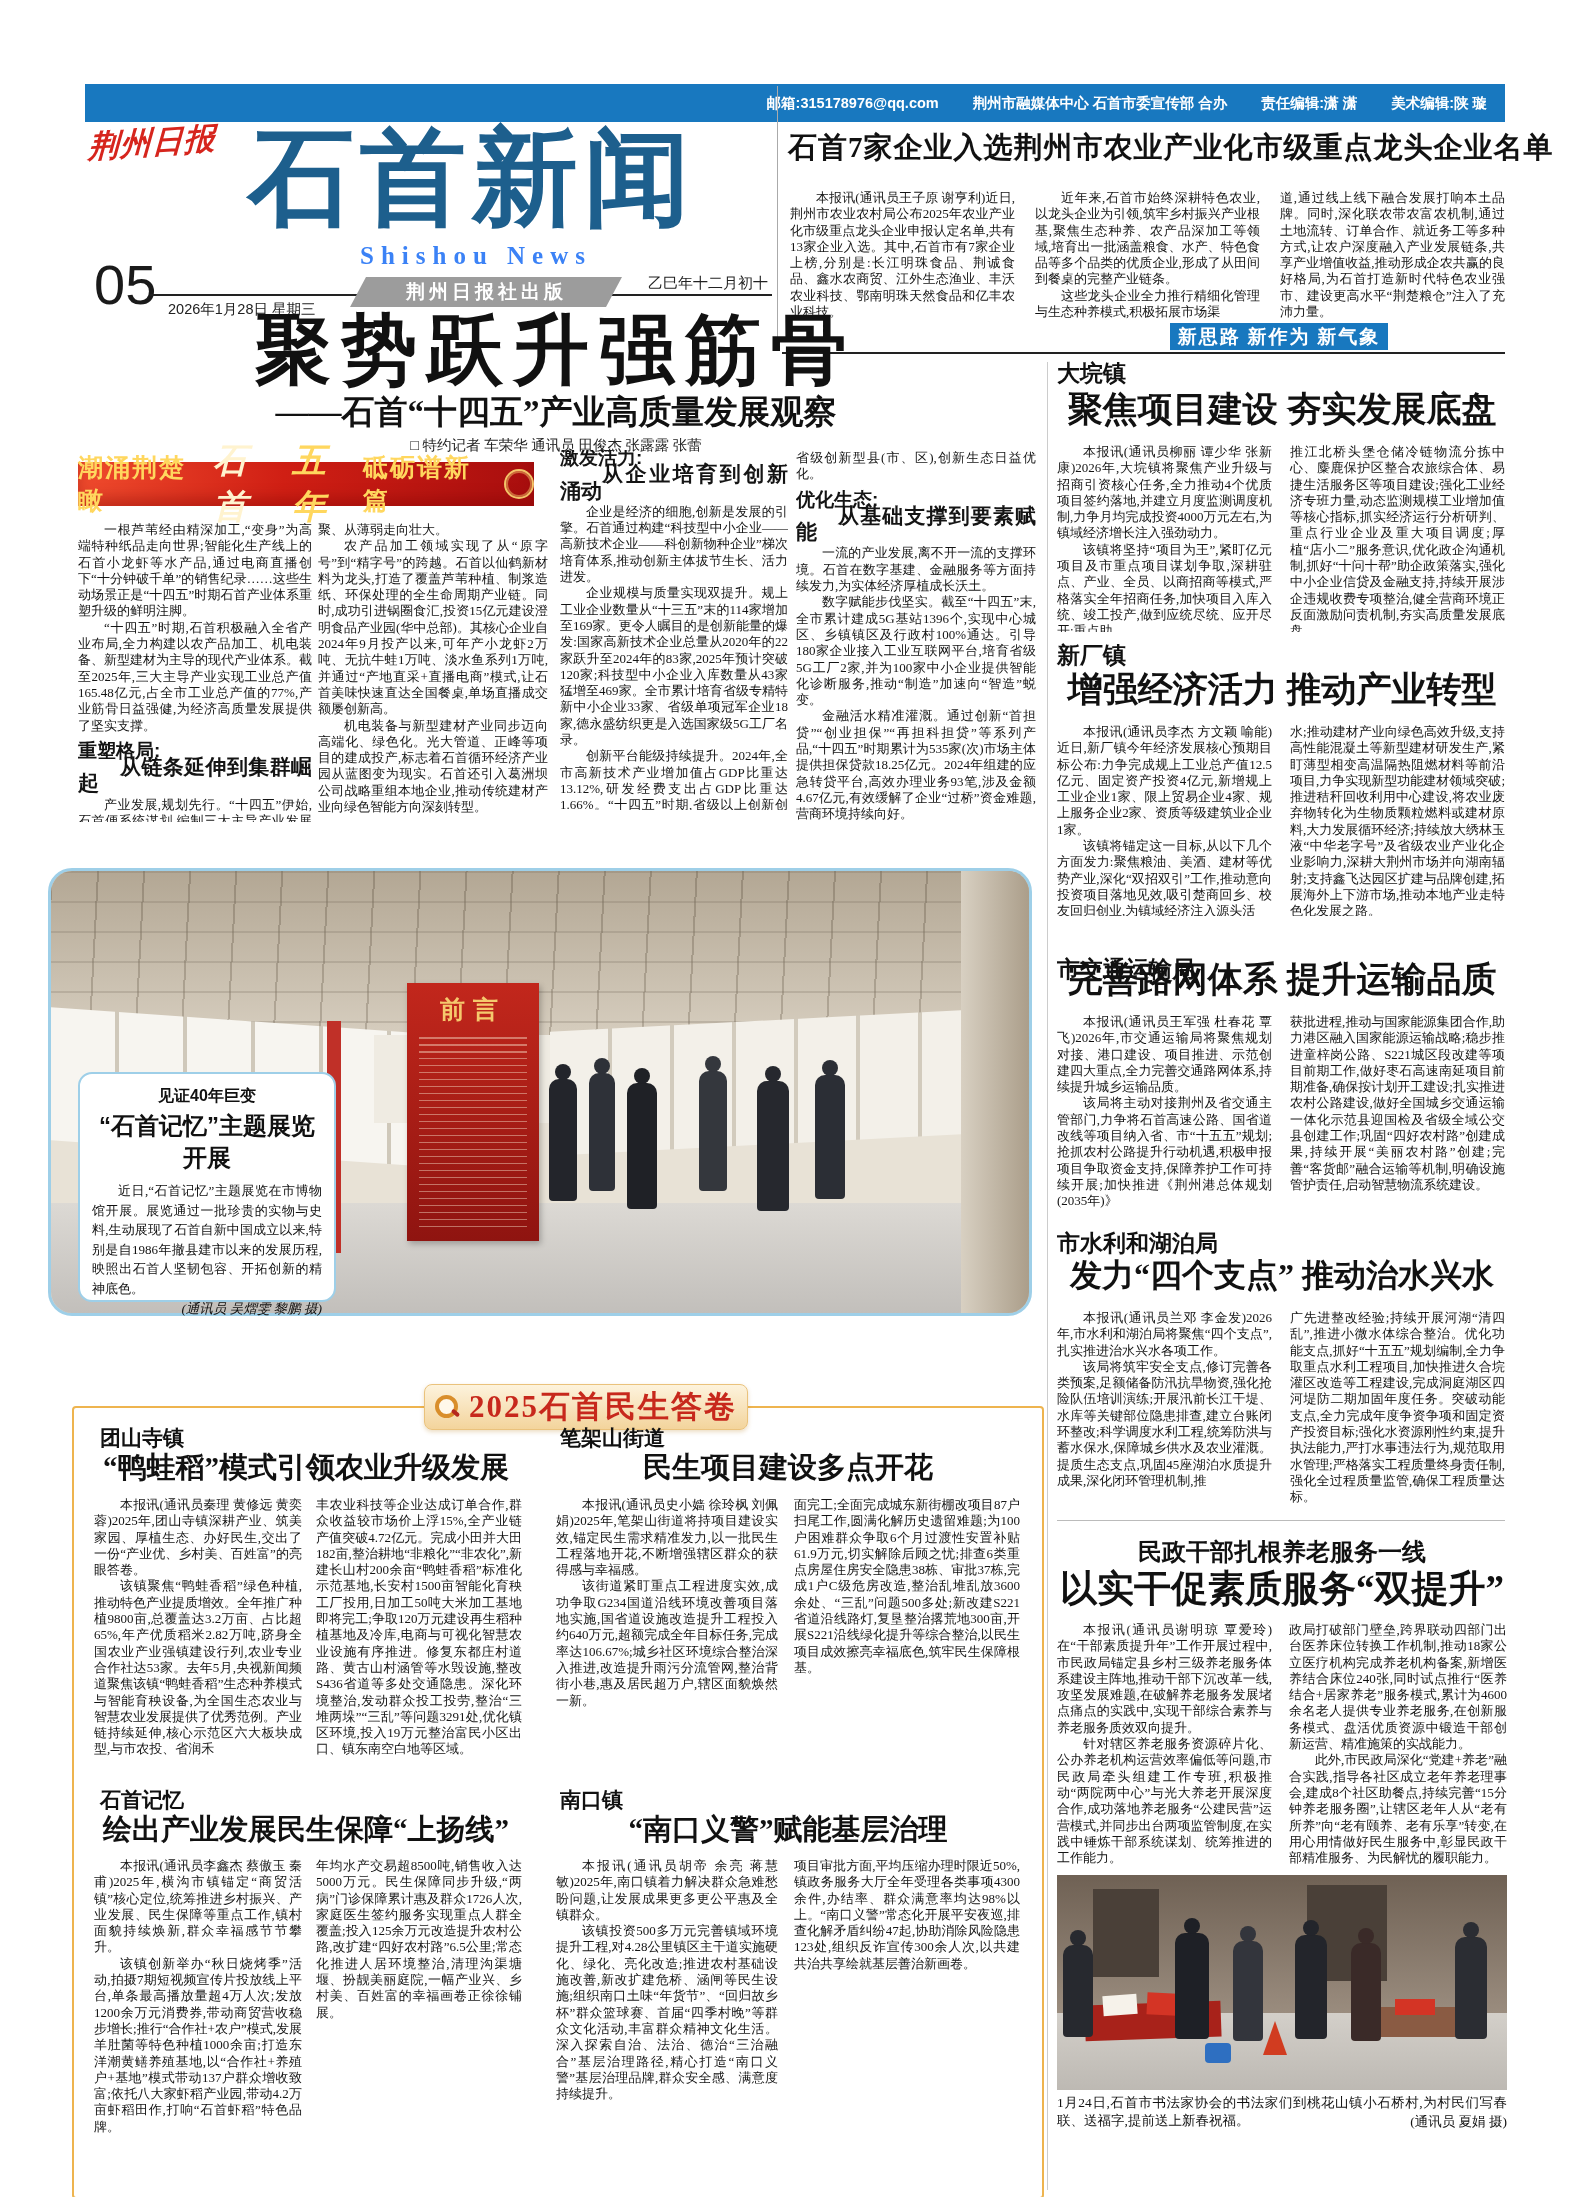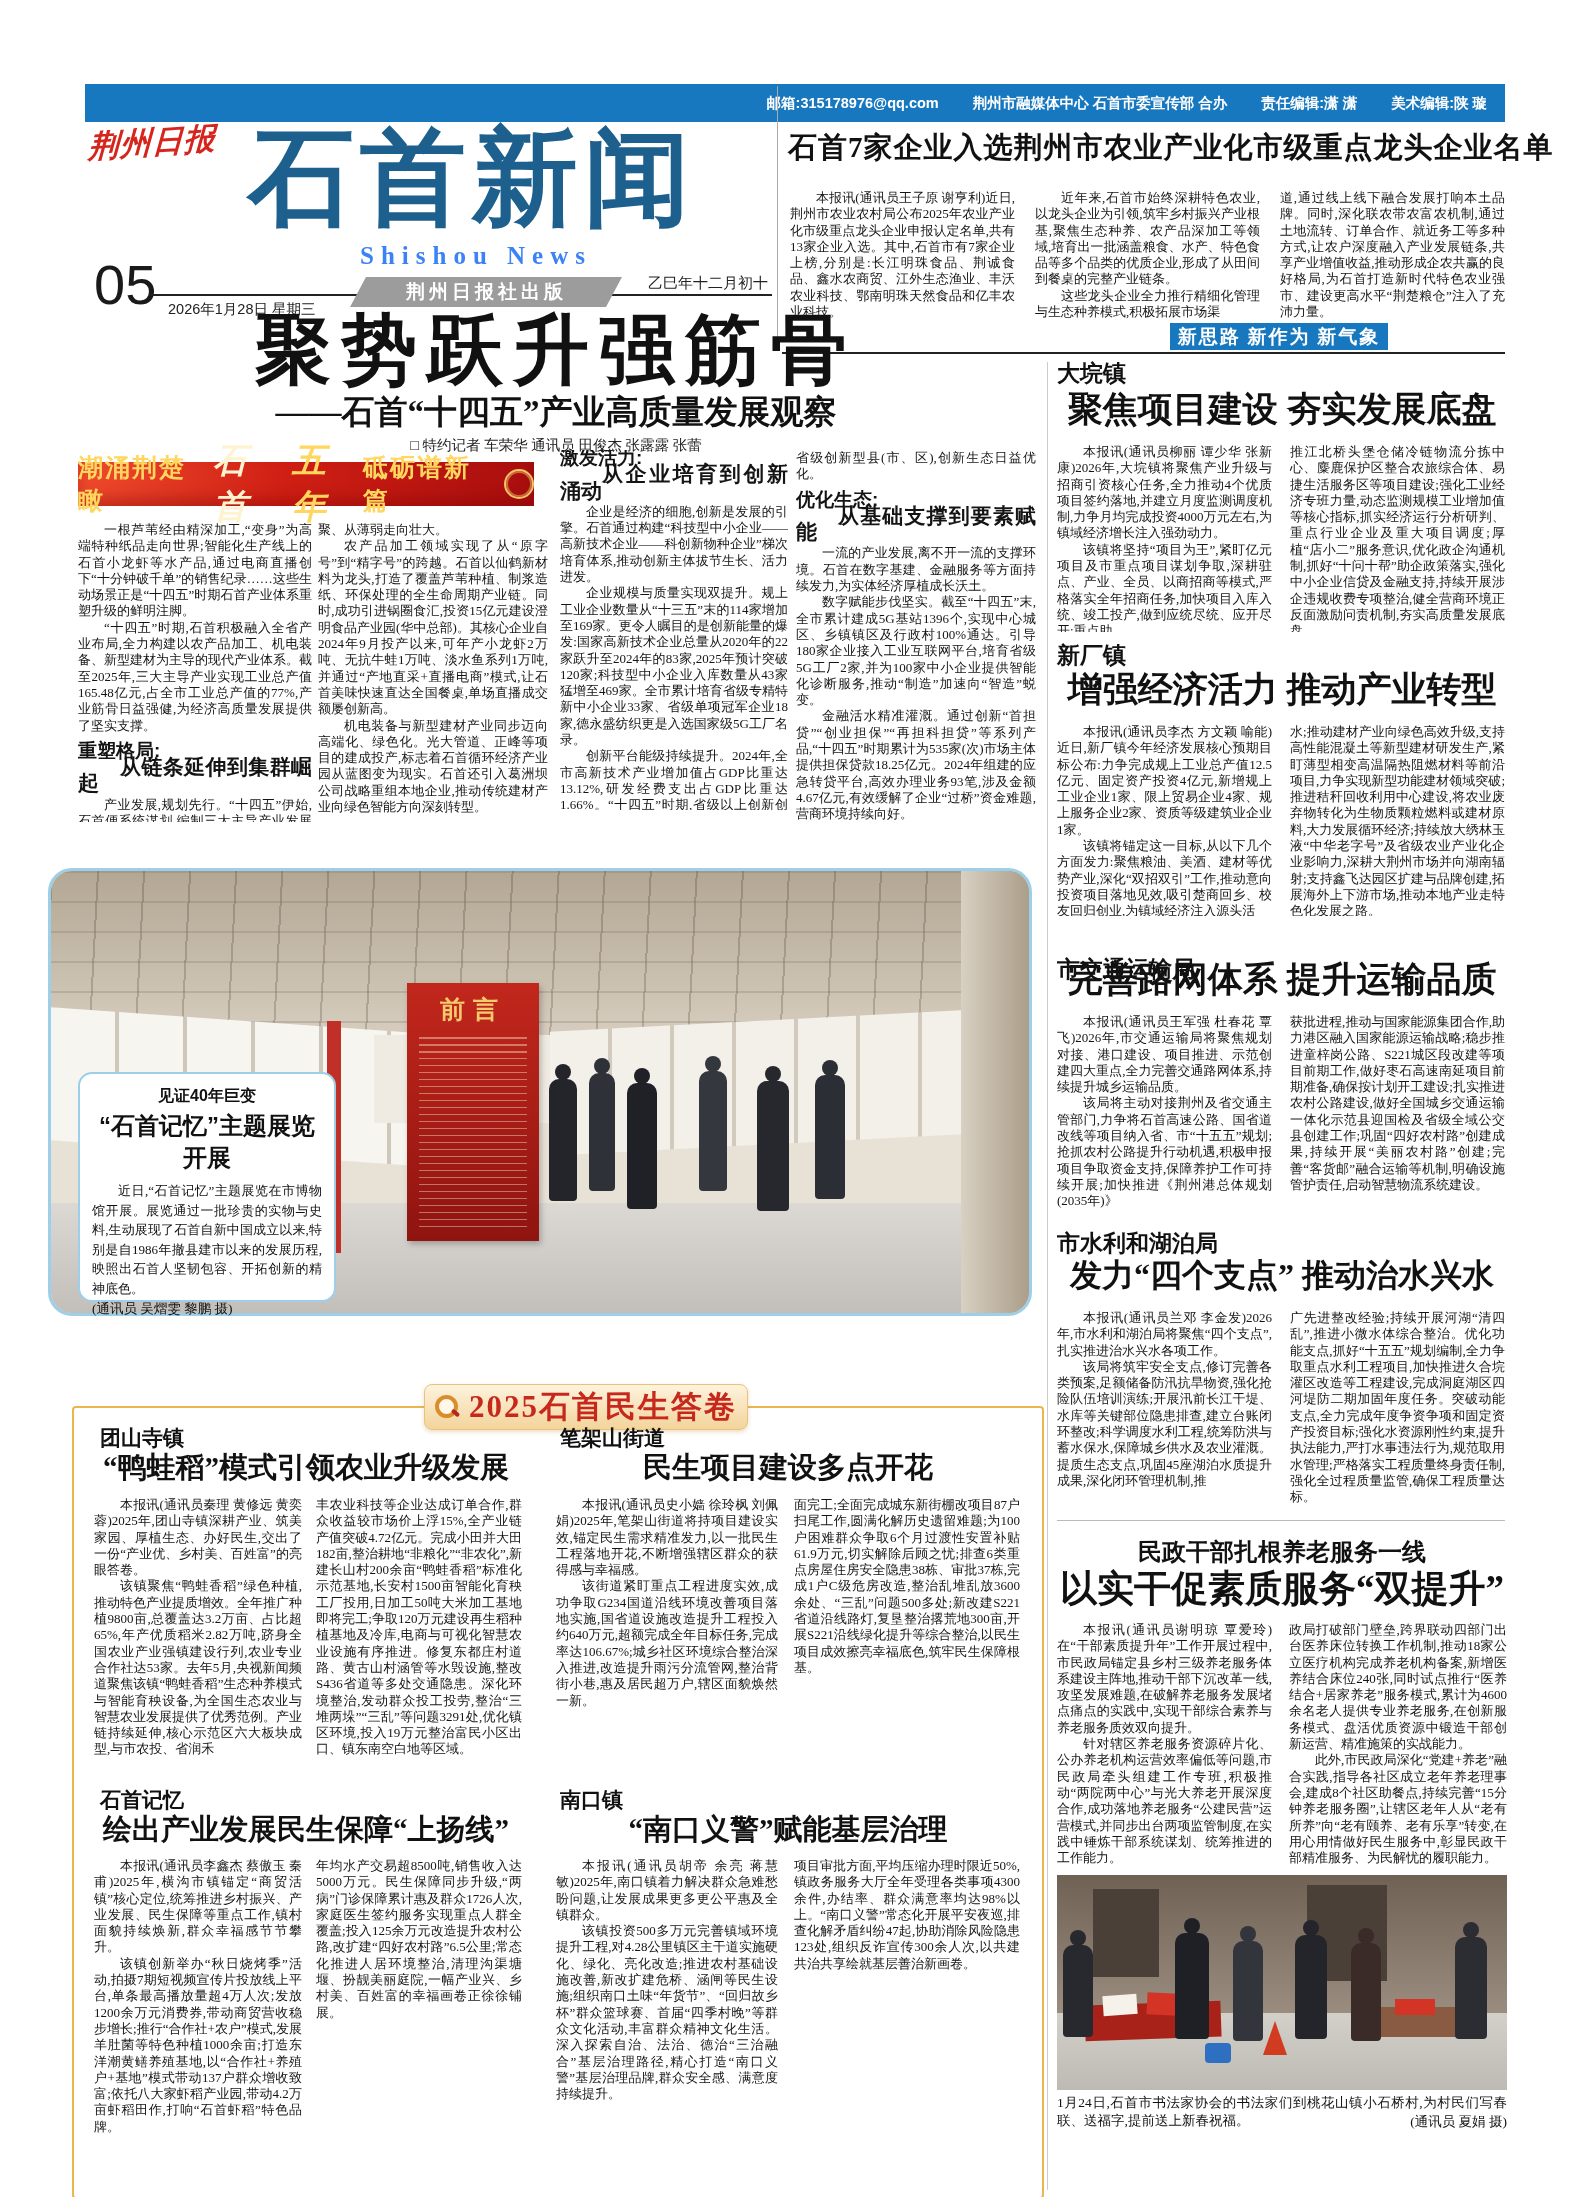--- a/index.html
+++ b/index.html
@@ -74,21 +74,21 @@
   .person{position:absolute;border-radius:10px 10px 4px 4px;}
   .person:before{content:"";position:absolute;top:-15px;left:50%;transform:translateX(-50%);
       width:16px;height:16px;border-radius:50%;background:inherit;}
   
   .capbox{left:78px;top:1072px;width:258px;height:230px;background:#fff;border:2px solid #9ecfe8;
           border-radius:14px;padding:10px 12px;box-sizing:border-box;}
   .cap1{text-align:center;font-size:16px;font-weight:700;font-family:"Liberation Sans",sans-serif;margin-top:2px;}
   .cap2{text-align:center;font-size:24px;font-weight:900;font-family:"Liberation Sans",sans-serif;margin:3px 0 7px;}
   .capbody{font-size:13px;line-height:19.5px;text-align:justify;}
   .capbody p{margin:0;text-indent:2em;}
-  .capcredit{font-size:13.5px;margin-top:2px;}
+  .capcredit{text-align:right;font-size:13.5px;margin-top:2px;font-style:italic;}
   
   .badge{left:1170px;top:323px;width:218px;height:27px;background:#1878bf;color:#fff;display:flex;
          align-items:center;justify-content:center;font-size:19px;font-weight:700;letter-spacing:2px;}
   .kick{font-family:"Liberation Sans",sans-serif;font-weight:700;font-size:23px;color:#111;}
   .rhl{width:450px;text-align:center;font-weight:900;white-space:nowrap;}
   .twocol{display:flex;justify-content:space-between;overflow:hidden;}
   .twocol .c{width:215px;}
   .ddiv{border-top:1px solid #bbb;height:0;}
   .mz-over{left:1057px;top:1536px;width:450px;text-align:center;font-size:24px;font-weight:700;white-space:nowrap;}
   .mz-hl{left:1057px;top:1564px;width:450px;text-align:center;font-size:37px;font-weight:900;white-space:nowrap;}

